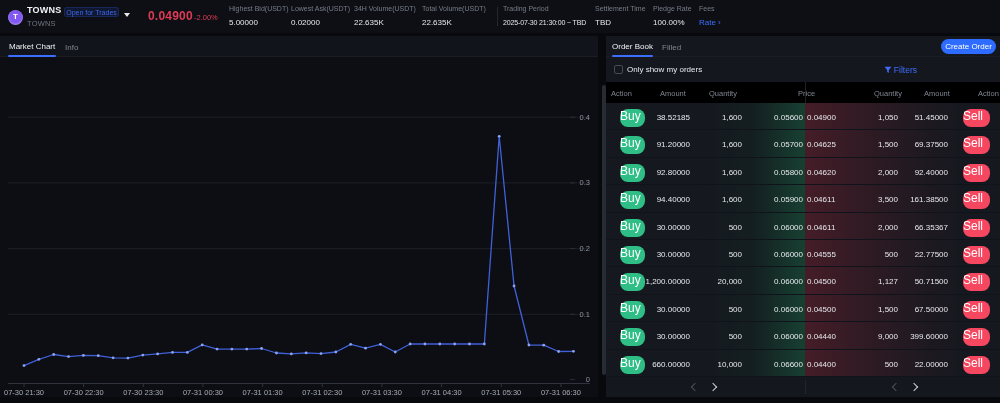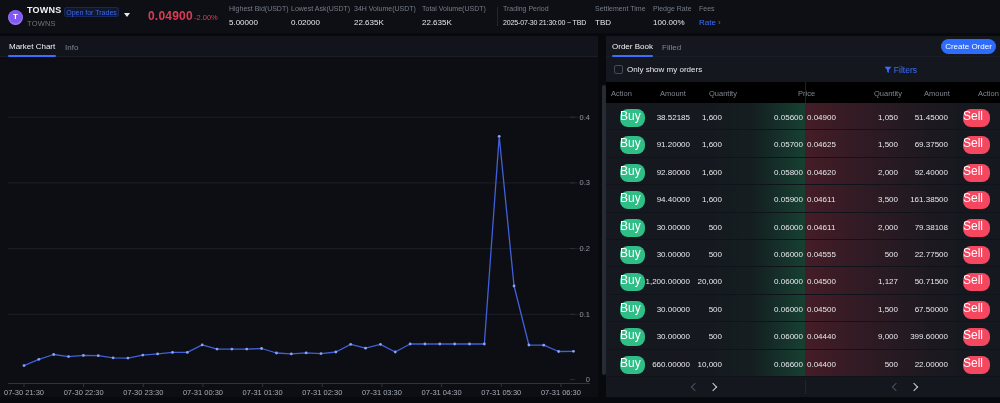--- a/index.html
+++ b/index.html
@@ -57,21 +57,21 @@
 .hdiv { position:absolute; left:199px; width:1px; background:#1d212a; }
 
 .obrow { position:absolute; left:0; width:394px; height:27.4px; border-bottom:1px solid #10131a; background:#15181f; }
 .gbg { position:absolute; left:95px; top:0; width:104px; height:100%; background:linear-gradient(90deg, rgba(17,50,37,0) 0%, rgba(17,50,37,.25) 50%, rgba(23,66,50,.95) 100%); }
 .rbg { position:absolute; left:199px; top:0; width:166px; height:100%; background:linear-gradient(90deg, rgba(73,29,40,.92) 0%, rgba(73,29,40,.45) 42%, rgba(73,29,40,.15) 76%, rgba(73,29,40,0) 100%); }
 .pill { position:absolute; top:6px; width:25px; height:18px; border-radius:8px; color:#fff; font-size:12px; line-height:14.5px; text-align:left; z-index:2; }
 .pbuy { left:14px; background:#2fbe86; }
 .psell { left:357px; width:27px; background:#f5475f; }
 .cell { position:absolute; top:10px; font-size:8px; color:#e6e8ec; text-align:right; z-index:2; white-space:nowrap; }
 .a1 { left:14px; width:70px; }
-.q1 { left:60px; width:56px;padding-left:9px; }
+.q1 { left:72px; width:64px;padding-left:9px; }
 .p1 { left:136px; width:61px; }
 .p2 { left:201px; width:61px; text-align:left; }
 .q2 { left:238px; width:54px; }
 .a2 { left:272px; width:70px; }
 
 #obpag { position:absolute; left:0; top:341px; width:394px; height:20px; background:#14171e; }
 .chev { position:absolute; top:6.5px; width:6px; height:6px; }
 .chl { border-left:1.5px solid; border-bottom:1.5px solid; transform:rotate(45deg); }
 .chr { border-left:1.5px solid; border-bottom:1.5px solid; transform:rotate(-135deg); }
 .dim { border-color:#4a505b; }
@@ -287,21 +287,21 @@
         </div>
       <div class="obrow" style="top:176.6px">
           <div class="gbg"></div>
           <div class="rbg"></div>
           <span class="pill pbuy">Buy</span>
           <span class="cell a1">30.00000</span>
           <span class="cell q1">500</span>
           <span class="cell p1">0.06000</span>
           <span class="cell p2">0.04611</span>
           <span class="cell q2">2,000</span>
-          <span class="cell a2">79.38108</span>
+          <span class="cell a2">66.35367</span>
           <span class="pill psell">Sell</span>
         </div>
       <div class="obrow" style="top:204.0px">
           <div class="gbg"></div>
           <div class="rbg"></div>
           <span class="pill pbuy">Buy</span>
           <span class="cell a1">30.00000</span>
           <span class="cell q1">500</span>
           <span class="cell p1">0.06000</span>
           <span class="cell p2">0.04555</span>

